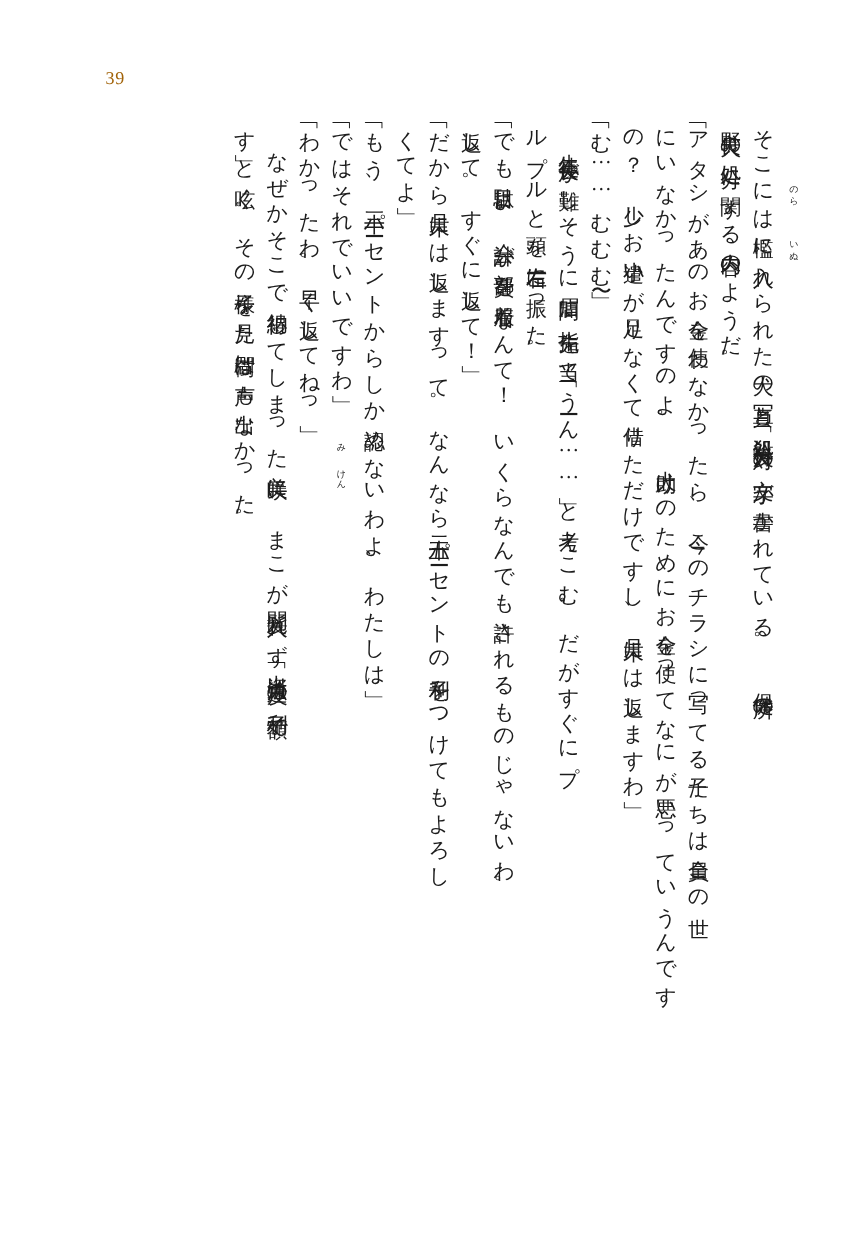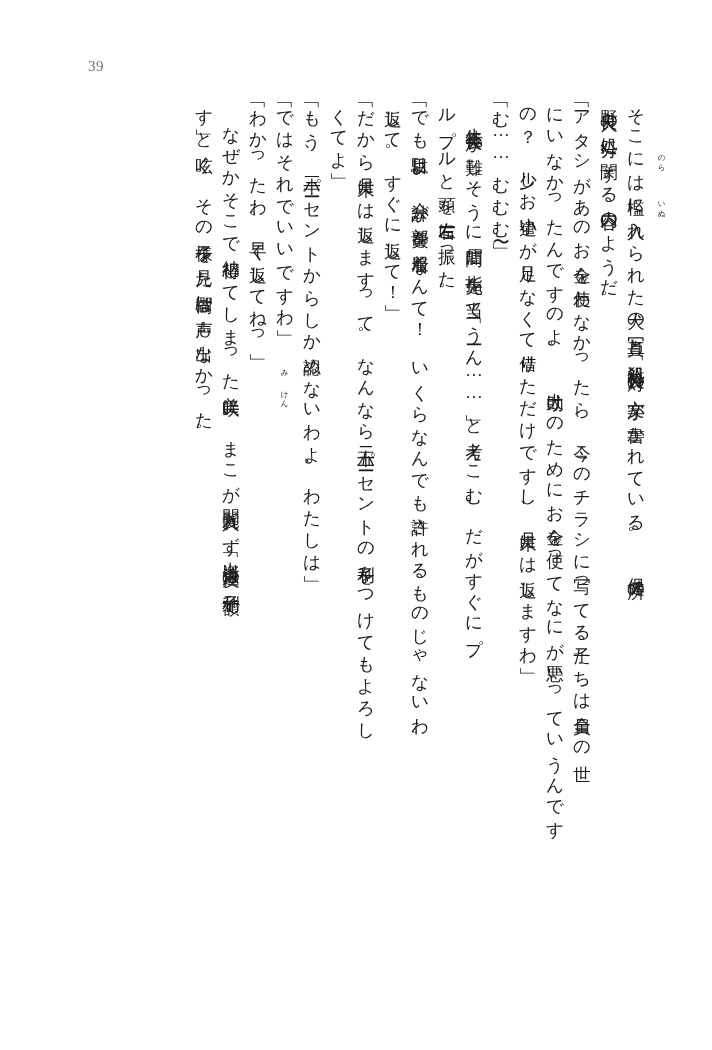--- a/index.html
+++ b/index.html
@@ -20,21 +20,21 @@
     height: 1050px;
     background: #ffffff;
     box-sizing: border-box;
   }
   .page-number {
     position: absolute;
     top: 58px;
     left: 88px;
     font-size: 15px;
     letter-spacing: 0.5px;
-    color: #737373;
+    color: #a16207;
     font-family: "Liberation Serif", "DejaVu Serif", serif;
   }
   .text-block {
     position: absolute;
     top: 96px;
     right: 68px;
     height: 880px;
     width: 600px;
     display: flex;
     flex-direction: row-reverse;

